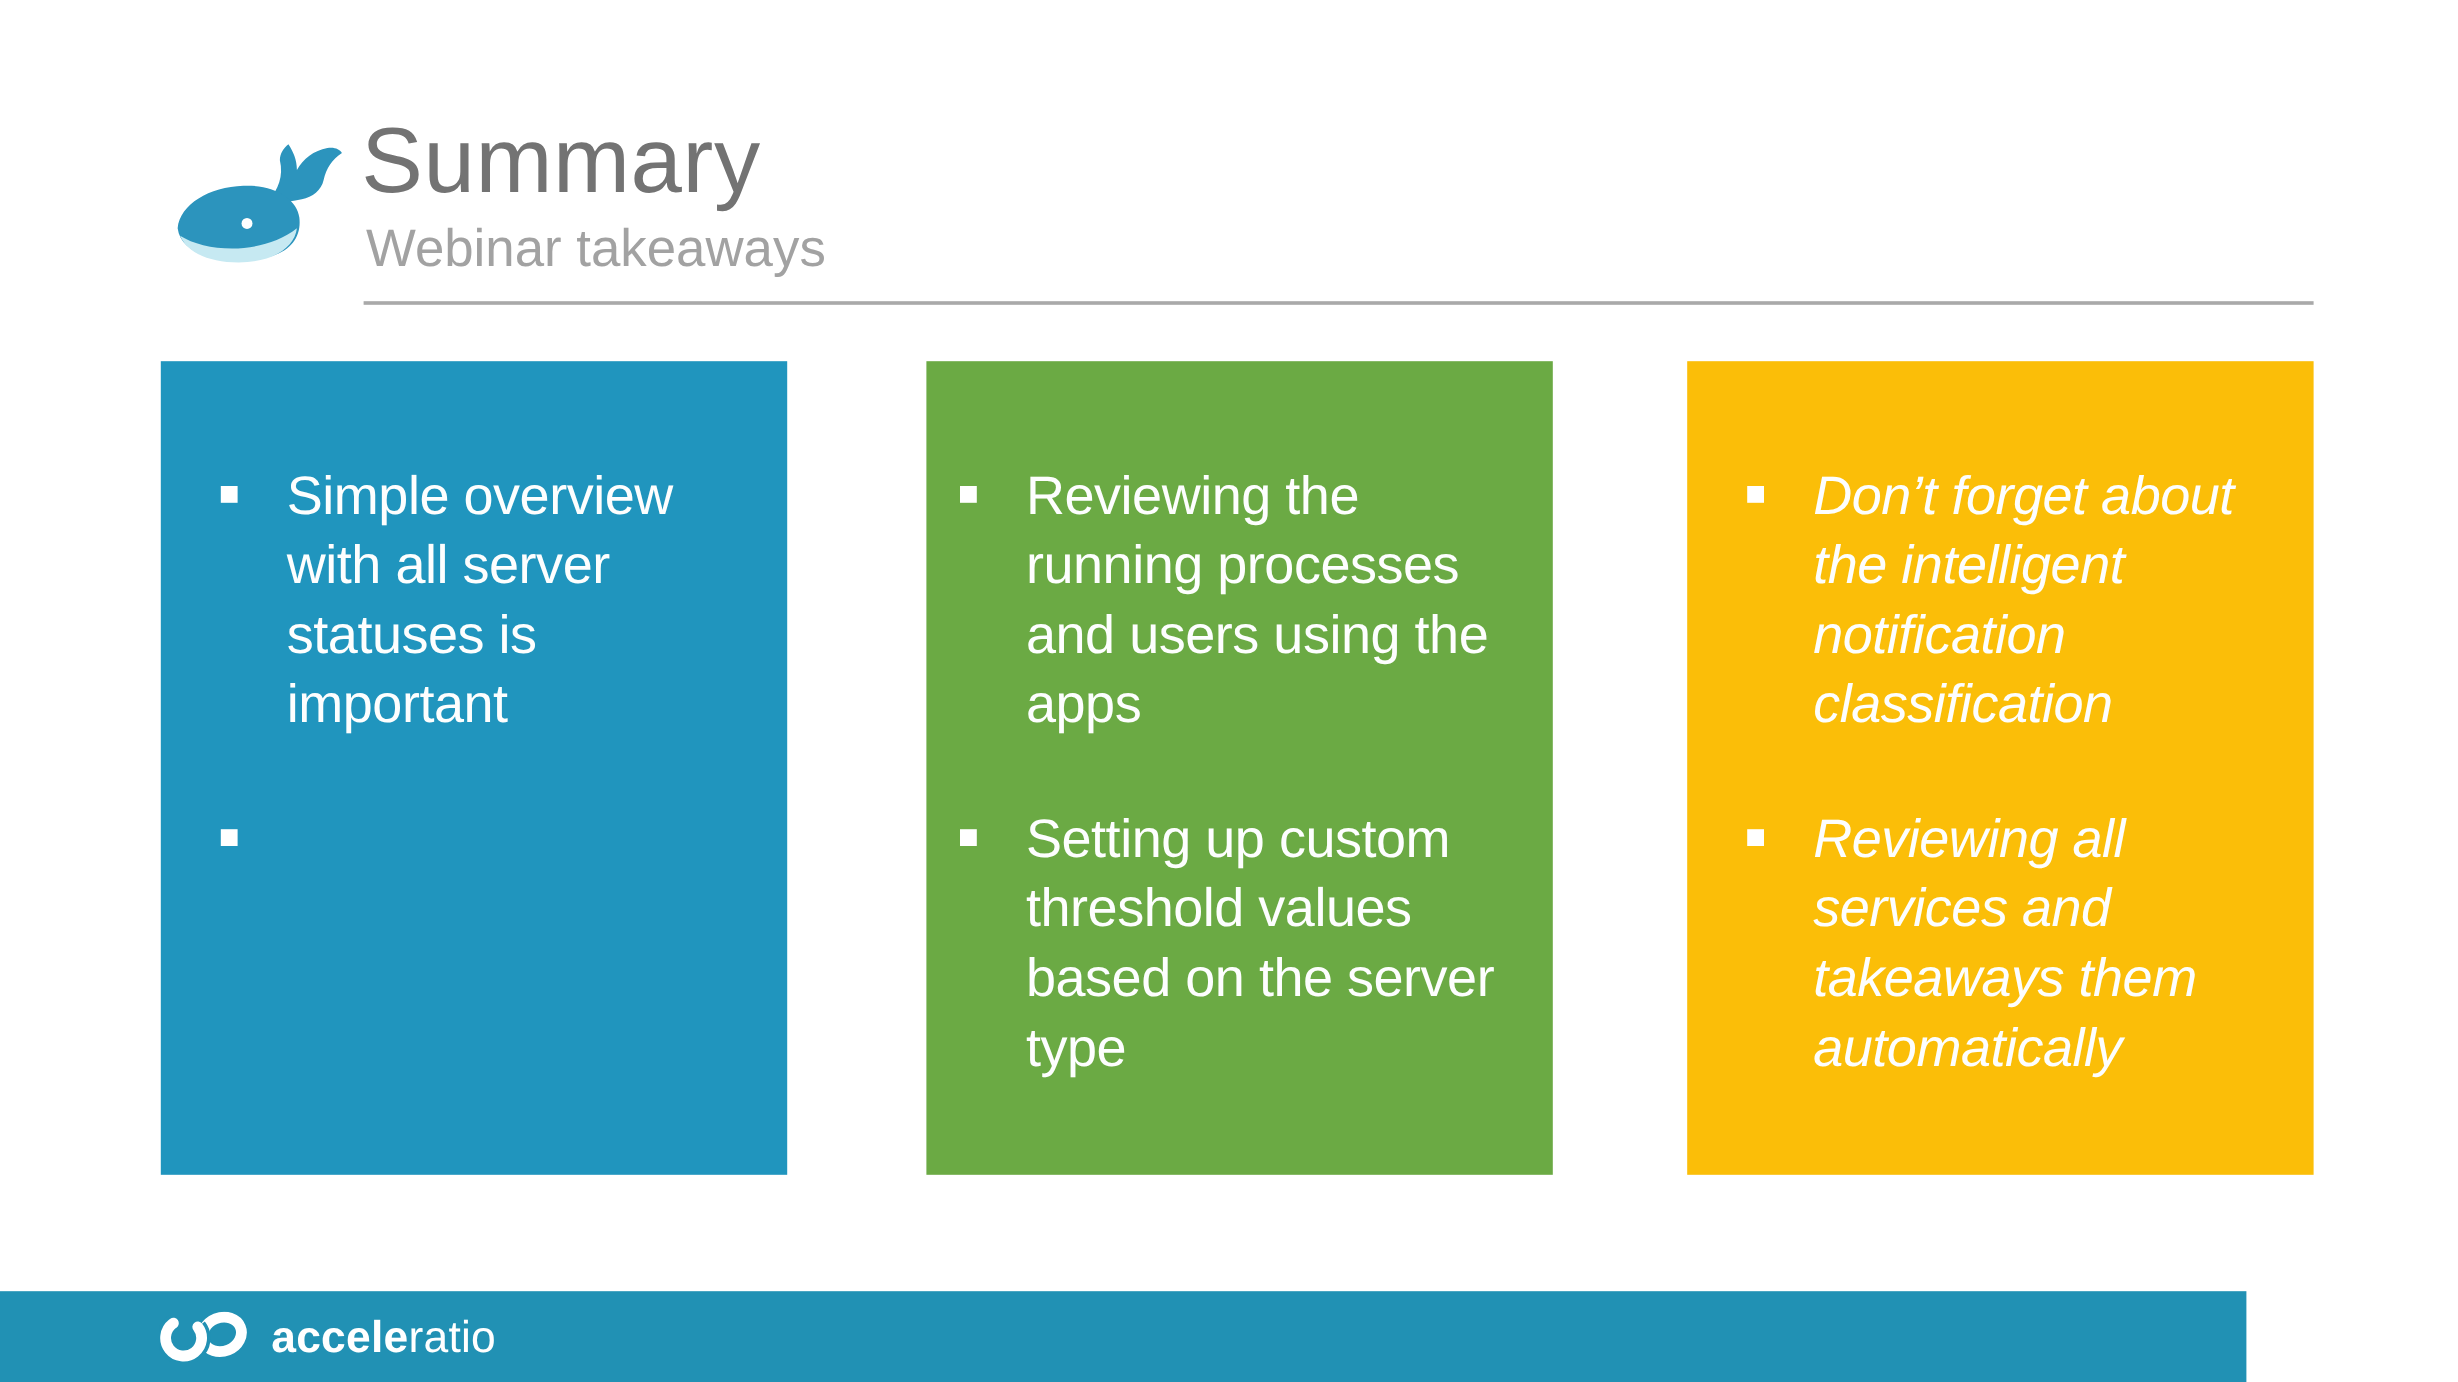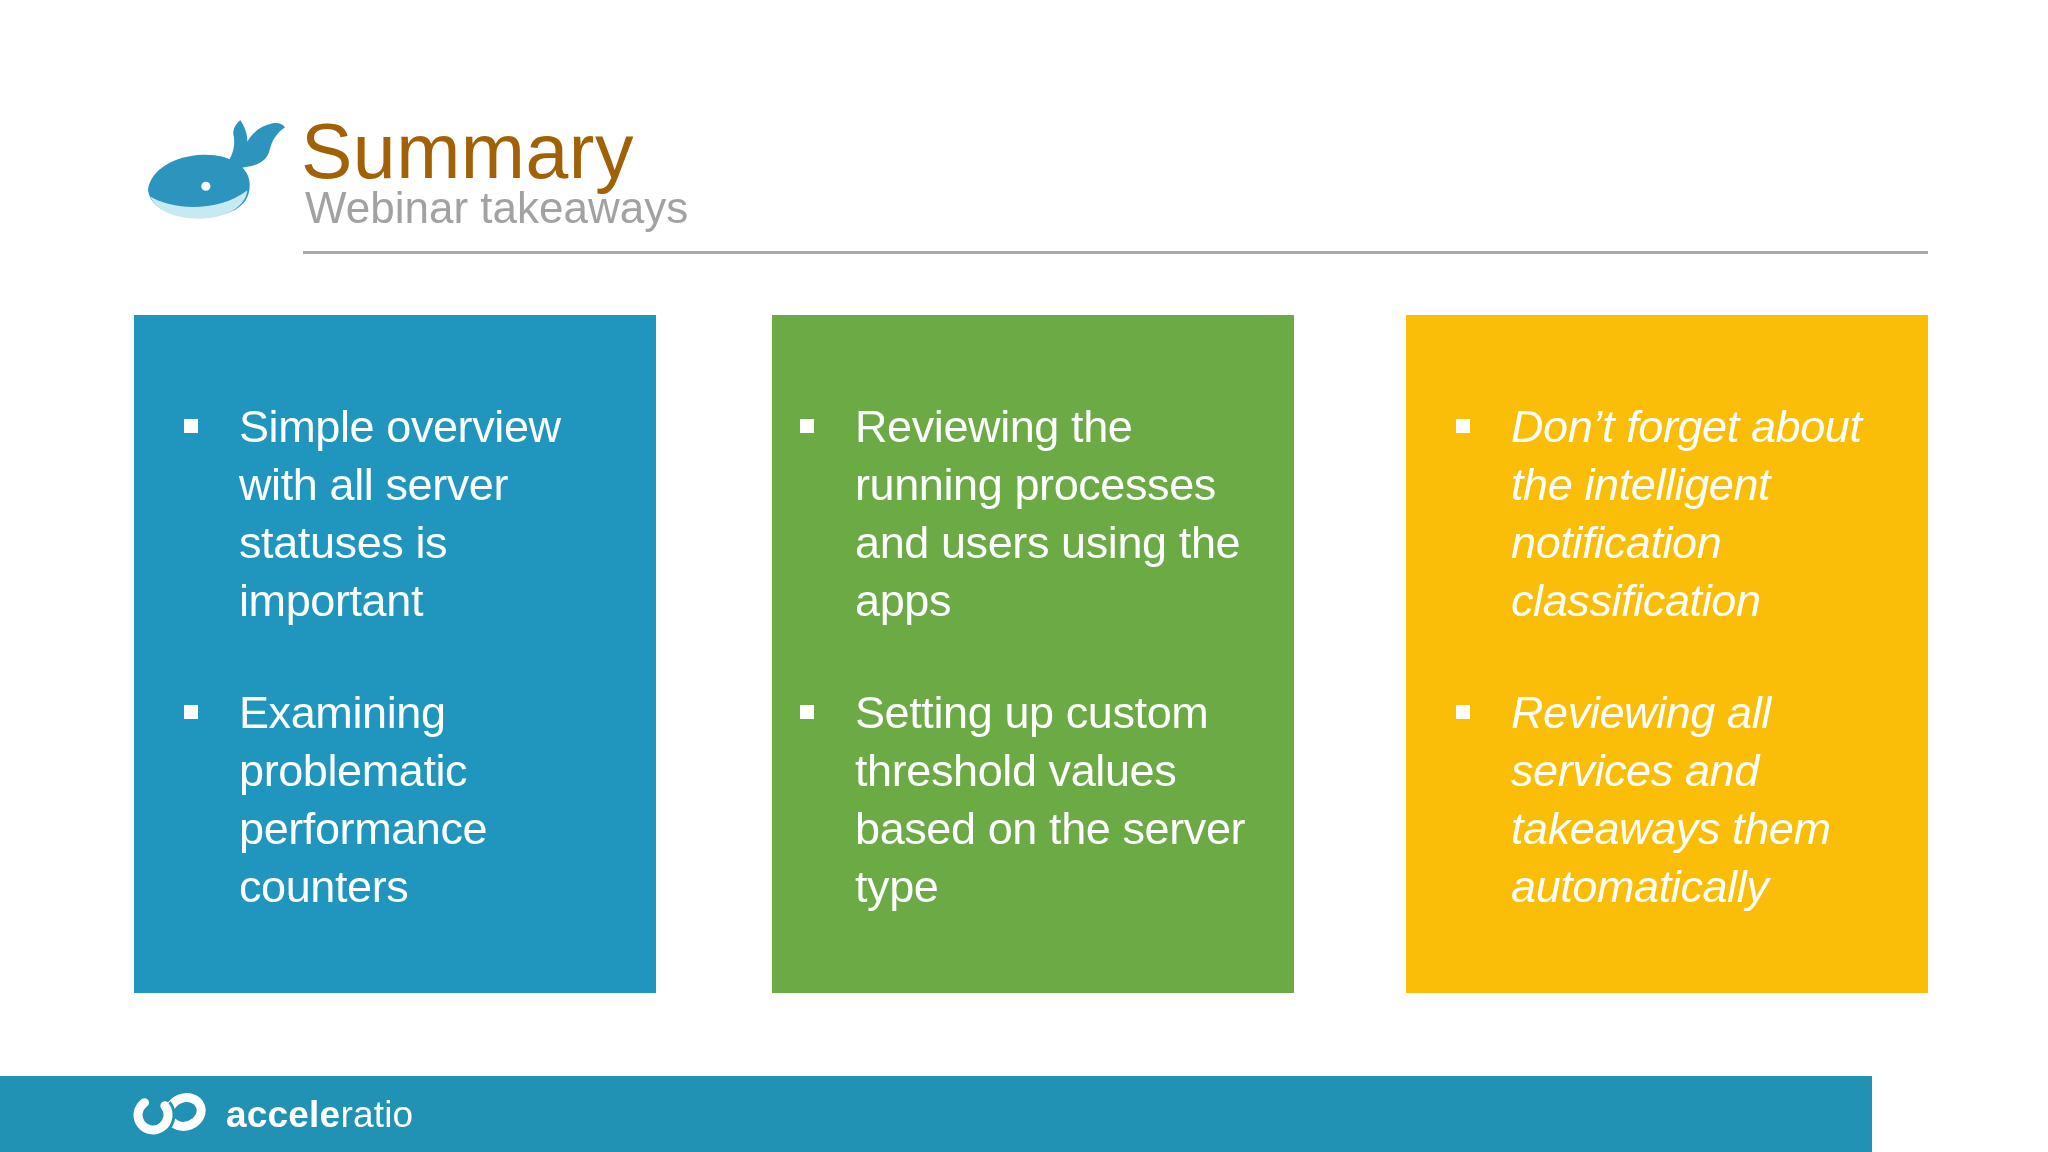--- a/index.html
+++ b/index.html
@@ -41,21 +41,21 @@
     position: absolute;
     left: 303px;
     top: 251px;
     width: 1625px;
     height: 3px;
   }
 
   
   .card {
     position: absolute;
-    top: 315px;
+    top: 301px;
     width: 522px;
     height: 678px;
     box-sizing: border-box;
     padding: 83px 12px 0 50px;
   }
   .card.c0 { left: 134px; }
   .card.c1 { left: 772px; padding-left: 28px; }
   .card.c2 { left: 1406px; }
 
   .card ul { list-style: none; margin: 0; padding: 0; }
@@ -116,41 +116,37 @@
              C120,39 113,44 104,46 C94,48 84,50 76,48 Z" fill="#2C94BD"></path>
 
     <path d="M2,70 C4,50 28,36 56,35 C82,34 100,46 102,61 C104,78 94,91 70,95
              C40,100 5,93 2,70 Z" fill="#2C94BD"></path>
 
     <path d="M4,76 C26,90 72,92 100,70 C98,86 80,98 52,98 C28,98 10,90 4,76 Z" fill="#C6E9F2"></path>
 
     <circle cx="59" cy="66" r="4.5" fill="#ffffff"></circle>
   </svg>
 
-  <div class="slide-title" style="color: #a16207; margin-top: 17px;">Summary</div>
+  <div class="slide-title" style="color: #737373;">Summary</div>
 
   <div class="slide-subtitle" style="color: rgb(162, 162, 162);">Webinar takeaways</div>
 
   <div class="header-divider" style="background: rgb(169, 169, 169);"></div>
 
   <section class="card c0" style="background: rgb(32, 149, 190);">
     <ul>
       <li>
         <span class="bullet-sq"></span>
         <span class="bullet-text">Simple overview
 with all server
 statuses is
 important</span>
       </li>
       <li>
         <span class="bullet-sq"></span>
-        <span class="bullet-text">Examining
-problematic
-performance
-counters</span>
       </li>
     </ul>
   </section>
 
   <section class="card c1" style="background: rgb(107, 170, 68);">
     <ul>
       <li>
         <span class="bullet-sq"></span>
         <span class="bullet-text">Reviewing the
 running processes

